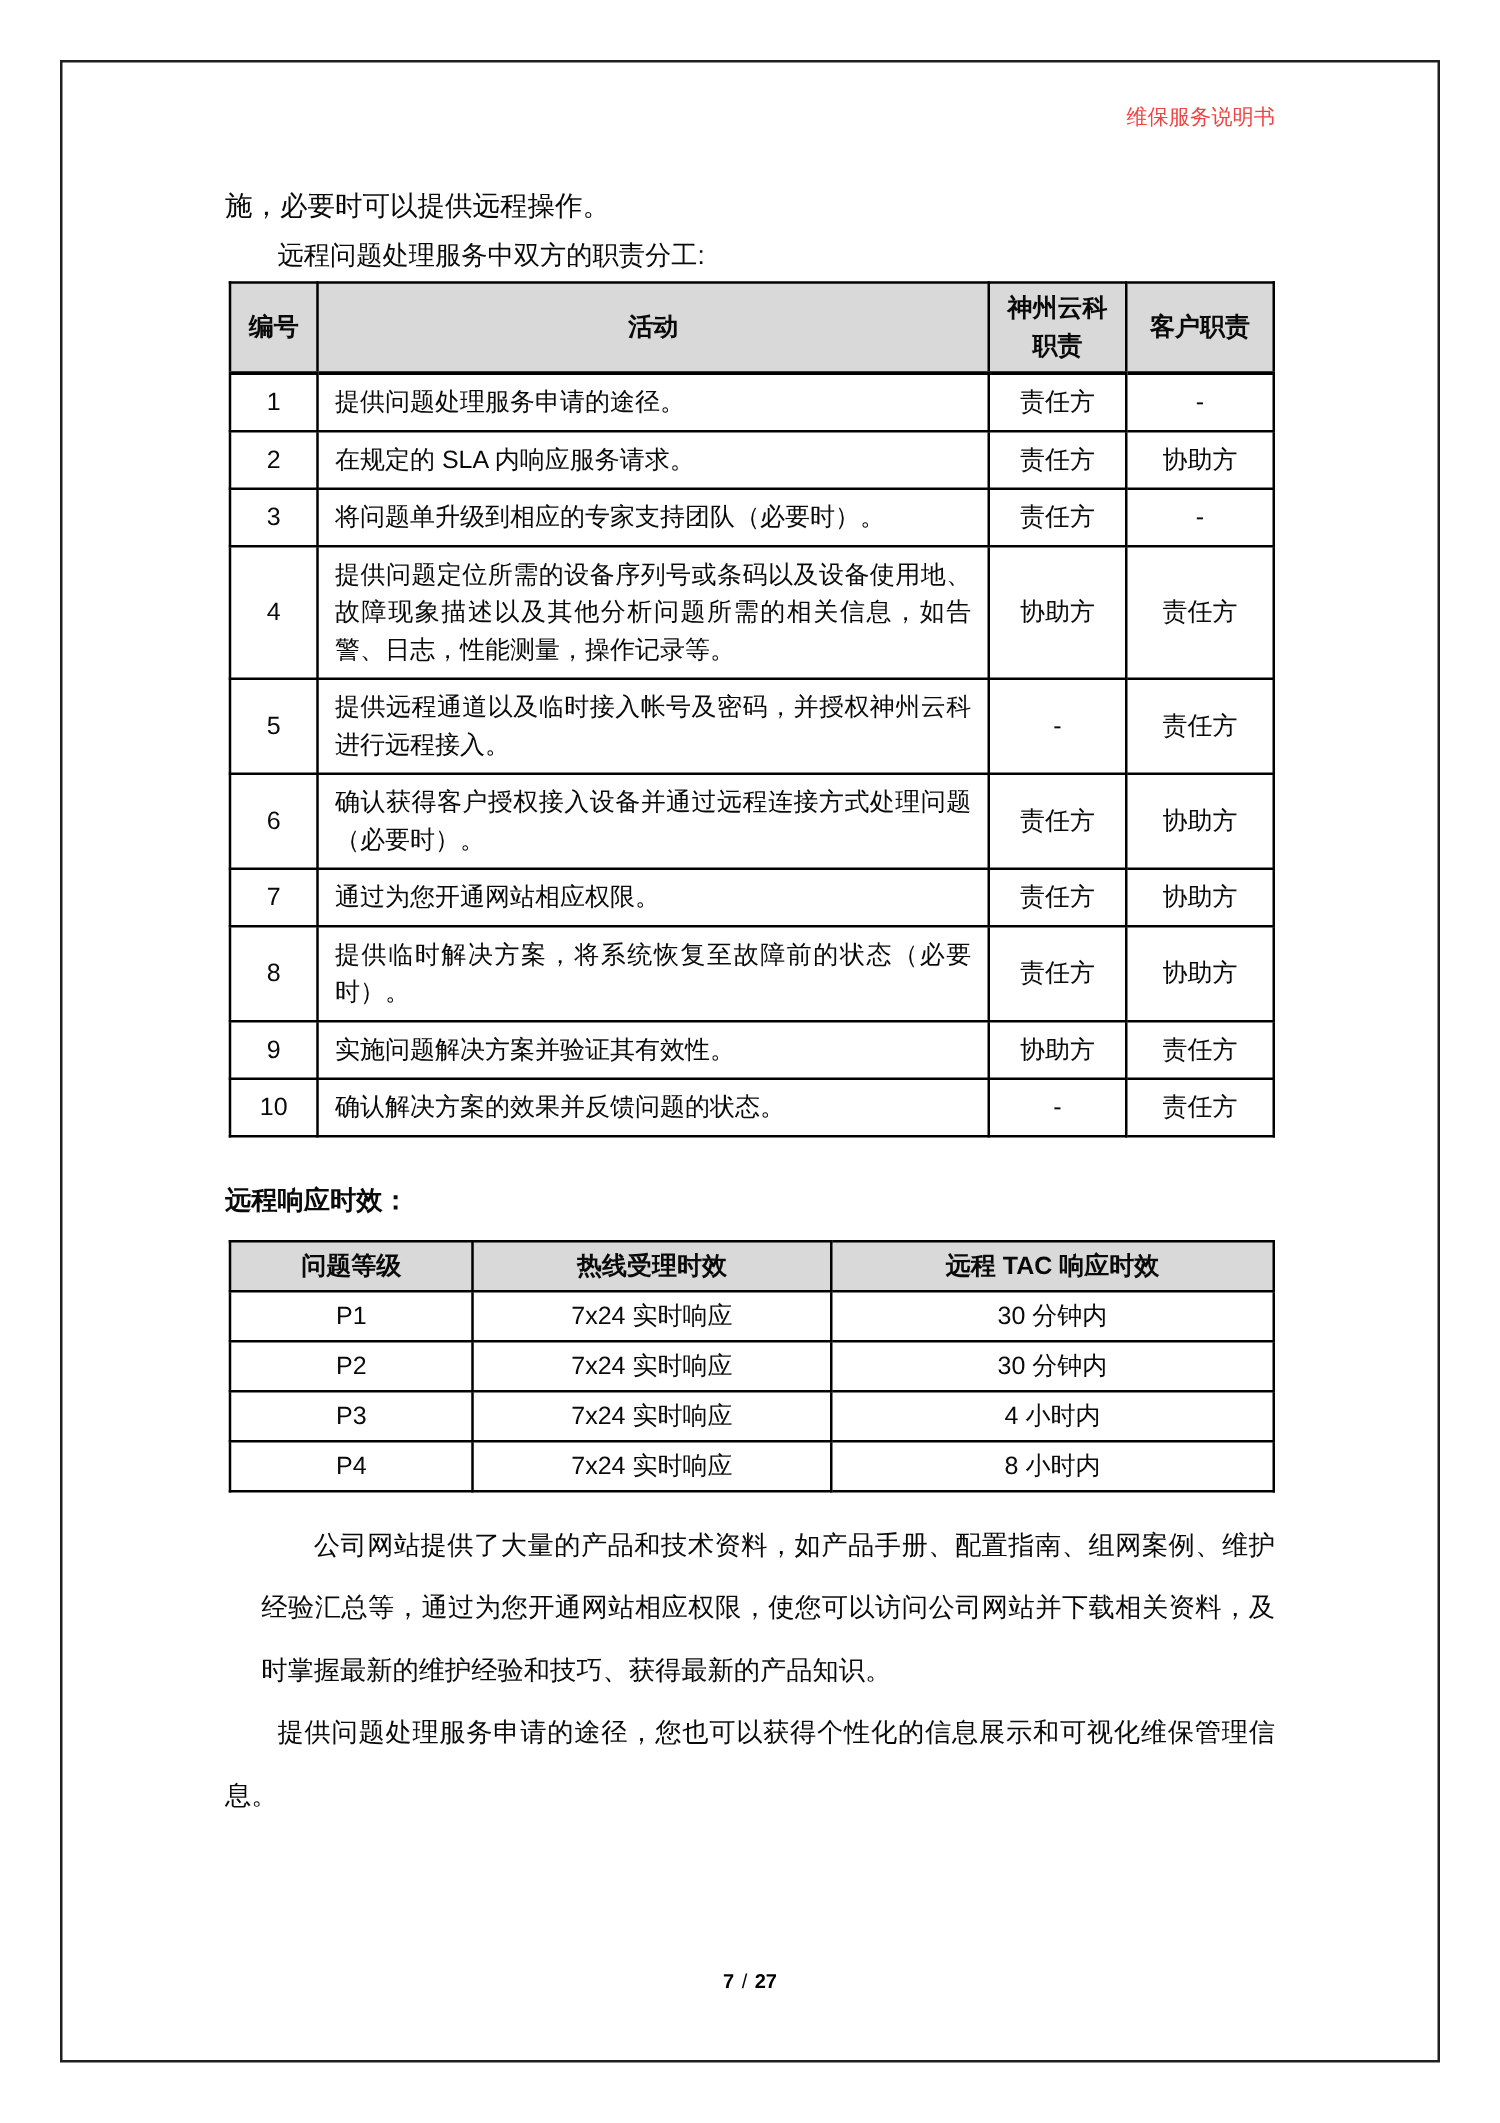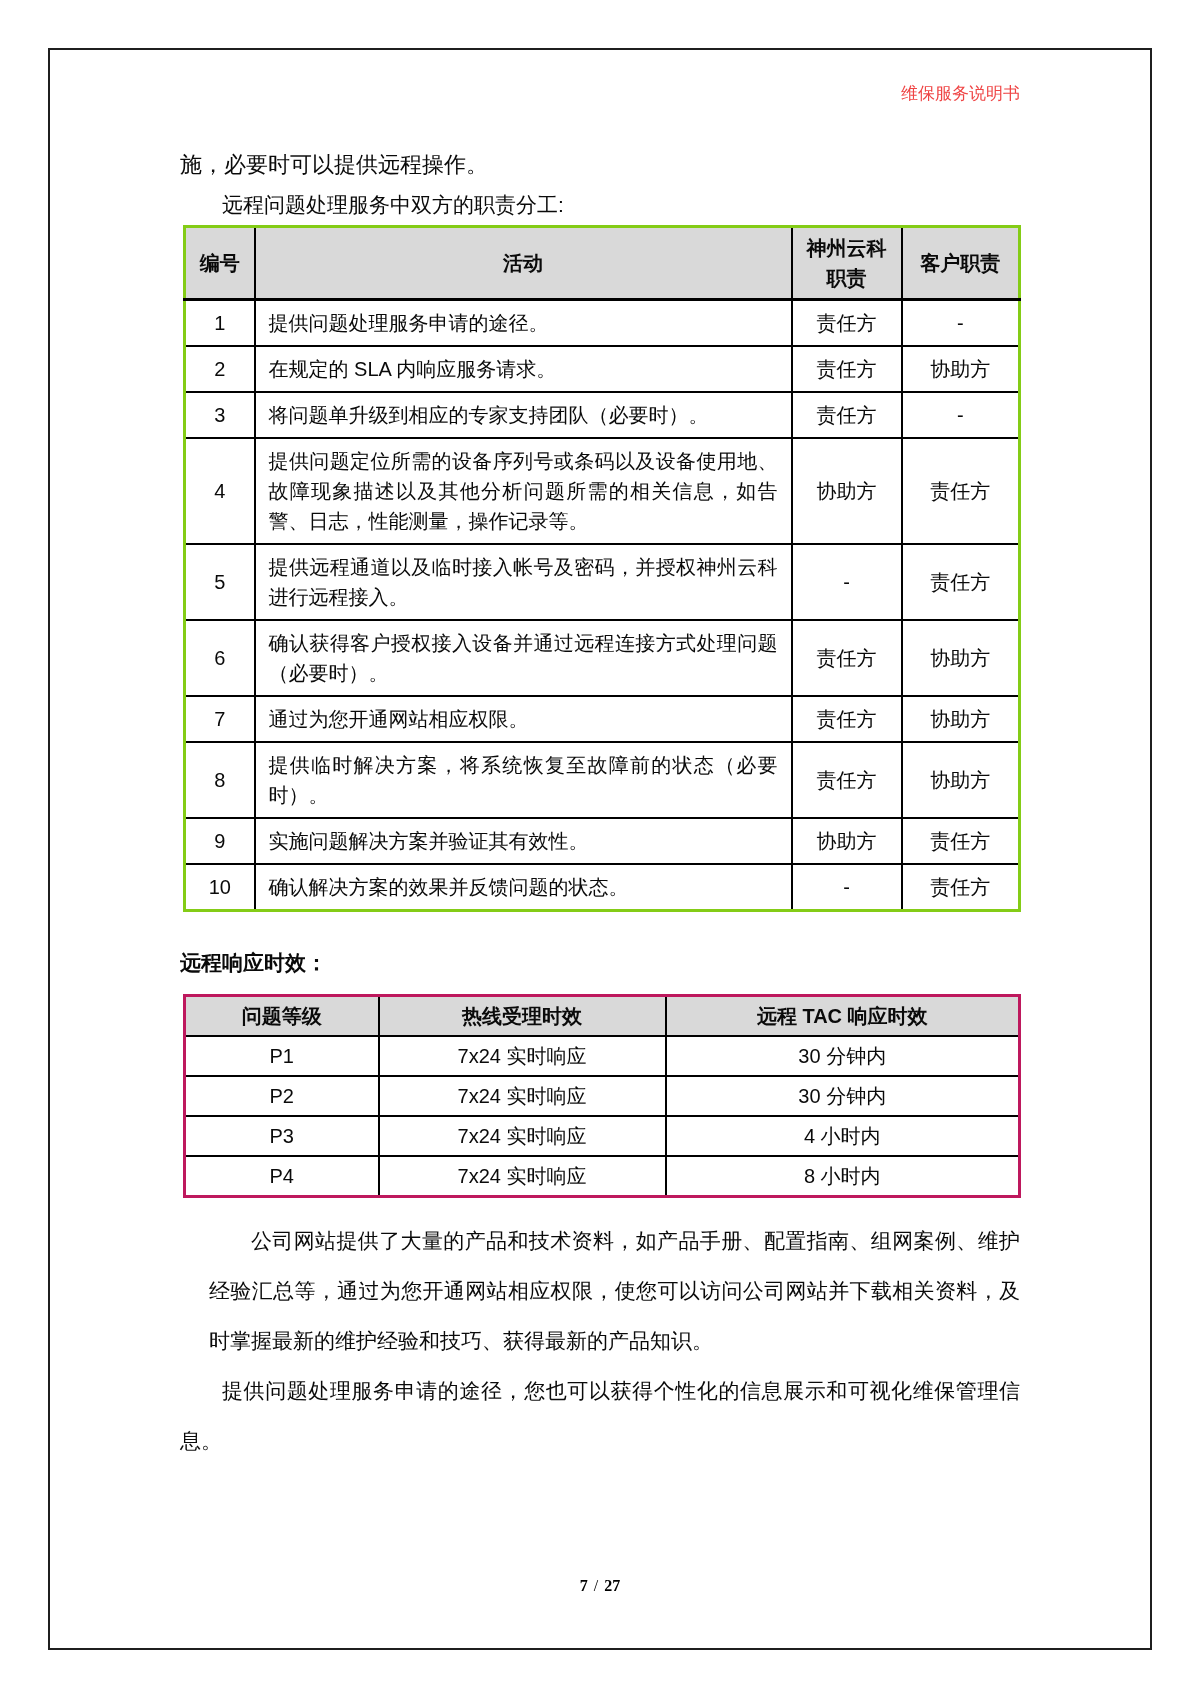--- a/index.html
+++ b/index.html
@@ -23,42 +23,42 @@
     text-align:right;
     font-family:"Liberation Serif","DejaVu Serif",serif;
     font-size:17px; line-height:20px; color:#ef4444;
   }
 
   .intro-line1 { margin-top:48px; font-size:22px; line-height:26px; }
   .intro-line2 { margin-top:14px; font-size:21px; line-height:26px; padding-left:42px; }
 
   table { border-collapse:collapse; table-layout:fixed; margin-left:3px; }
 
-  .resp-table { margin-top:7px; width:835px; border:3px solid #84cc16; }
+  .resp-table { margin-top:7px; width:835px; border:1px solid #84cc16; }
   .resp-table th, .resp-table td {
     border:2px solid #000;
     font-size:20px; line-height:30px;
     vertical-align:middle;
   }
   .resp-table thead th {
     background:#d9d9d9; font-weight:bold;
     border-bottom:3px solid #000;
     text-align:center; padding:5px 10px;
   }
   .resp-table col.w0 { width:70px; }
   .resp-table col.w1 { width:537px; }
   .resp-table col.w2 { width:110px; }
   .resp-table col.w3 { width:118px; }
   .resp-table td.c0 { text-align:center; padding:7px 4px; }
   .resp-table td.c1 { text-align:justify; padding:7px 13px; }
   .resp-table td.c2, .resp-table td.c3 { text-align:center; padding:7px 4px; }
 
   .sla-heading { margin-top:38px; font-size:21px; line-height:26px; }
 
-  .sla-table { margin-top:18px; width:835px; border:3px solid #be185d; }
+  .sla-table { margin-top:18px; width:835px; border:1px solid #be185d; }
   .sla-table th, .sla-table td {
     border:2px solid #000;
     font-size:20px; line-height:28px;
     text-align:center; vertical-align:middle; padding:5px 4px;
   }
   .sla-table thead th { background:#d9d9d9; font-weight:bold; }
   .sla-table col.v0 { width:194px; }
   .sla-table col.v1 { width:287px; }
   .sla-table col.v2 { width:354px; }
 
@@ -67,21 +67,21 @@
   .para {
     font-size:21px; line-height:50px;
     text-align:justify; text-indent:42px;
     color:#0a0a0a;
   }
   .para.first { margin-top:18px;margin-left:29px; }
 
   .page-footer {
     position:absolute; left:0; top:1577px; width:1200px;
     text-align:center;
-    font-family:Liberation Serif, serif;
+    font-family:Liberation Sans, sans-serif;
     font-size:16px; font-weight:bold; color:#000;
   }
   .page-footer .sep { font-weight:normal; margin:0 6px; }
 </style>
 </head>
 <body>
 
 <div class="page-border"></div>
 
 <div class="content">

